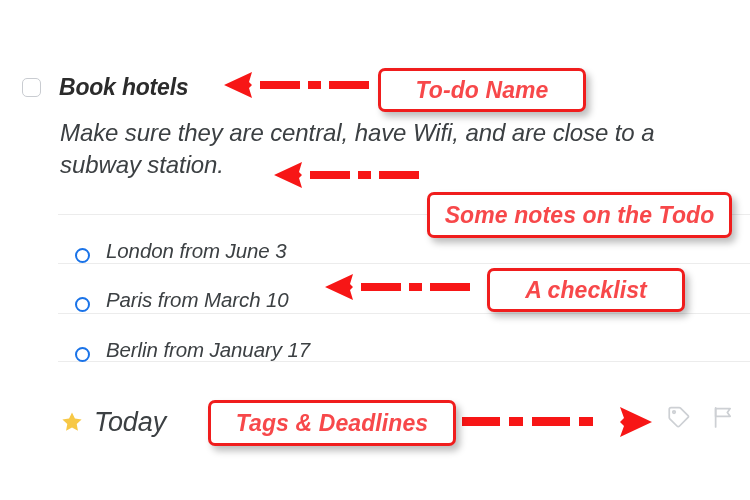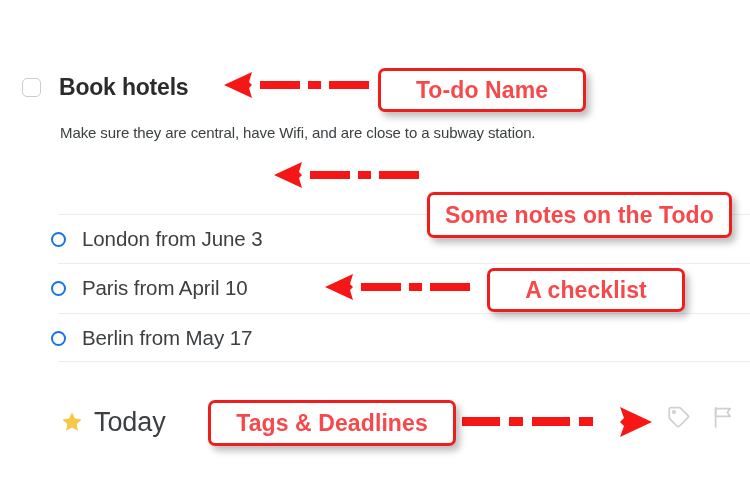--- a/index.html
+++ b/index.html
@@ -12,20 +12,21 @@
     background: #ffffff;
     font-family: "Liberation Sans", sans-serif;
     overflow: hidden;
     position: relative;
   }
 
   #stage {
     position: relative;
     width: 750px;
     height: 376px;
+    font-style: italic;
   }
 
   
   .todo-title-row {
     position: absolute;
     left: 22px;
     top: 72px;
     display: flex;
     align-items: center;
     height: 30px;
@@ -46,43 +47,43 @@
     color: #2b2b2b;
     letter-spacing: -0.2px;
     white-space: nowrap;
   }
 
   .todo-notes {
     position: absolute;
     left: 60px;
     top: 117px;
     width: 600px;
-    font-size: 15px;
+    font-size: 24px;
     line-height: 32px;
     color: #3c4043;
     letter-spacing: -0.1px;
   }
 
   .divider {
     position: absolute;
     left: 58px;
     right: 0;
     height: 1px;
     background: #ececec;
   }
   .divider.d0 { top: 214px; }
   .divider.d1 { top: 263px; }
   .divider.d2 { top: 313px; }
   .divider.d3 { top: 361px; }
 
   .check-item {
     position: absolute;
-    left: 44px;
-    display: flex;
-    align-items: center;
+    left: 68px;
+    display: flex;
+    align-items: flex-end;
     height: 48px;
   }
   .check-item.c0 { top: 215px; }
   .check-item.c1 { top: 264px; }
   .check-item.c2 { top: 314px; }
 
   .ring {
     width: 15px;
     height: 15px;
     border: 2.4px solid #1a73e8;
@@ -176,25 +177,25 @@
   <div class="divider d1"></div>
   <div class="divider d2"></div>
   <div class="divider d3"></div>
 
   <div class="check-item c0">
     <div class="ring"></div>
     <div class="check-label">London from June 3</div>
   </div>
   <div class="check-item c1">
     <div class="ring"></div>
-    <div class="check-label">Paris from April 10</div>
+    <div class="check-label">Paris from March 10</div>
   </div>
   <div class="check-item c2">
     <div class="ring"></div>
-    <div class="check-label">Berlin from May 17</div>
+    <div class="check-label">Berlin from January 17</div>
   </div>
 
   <div class="footer-row">
     <span class="star-icon">
       <svg width="24" height="24" viewBox="0 0 24 24">
         <path d="M12 2.4l2.92 6.1 6.68.88-4.88 4.62 1.23 6.64L12 17.45 6.05 20.64l1.23-6.64L2.4 9.38l6.68-.88z" fill="#f7c846"></path>
       </svg>
     </span>
     <span class="footer-label">Today</span>
   </div>

